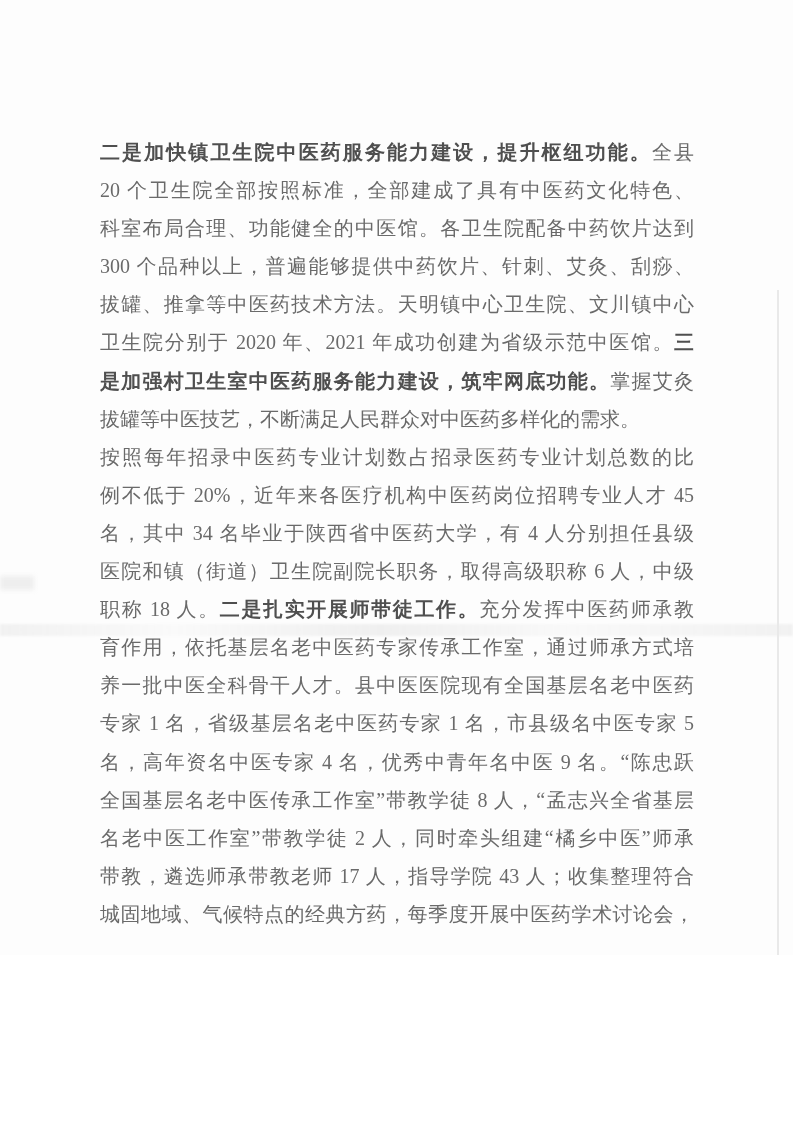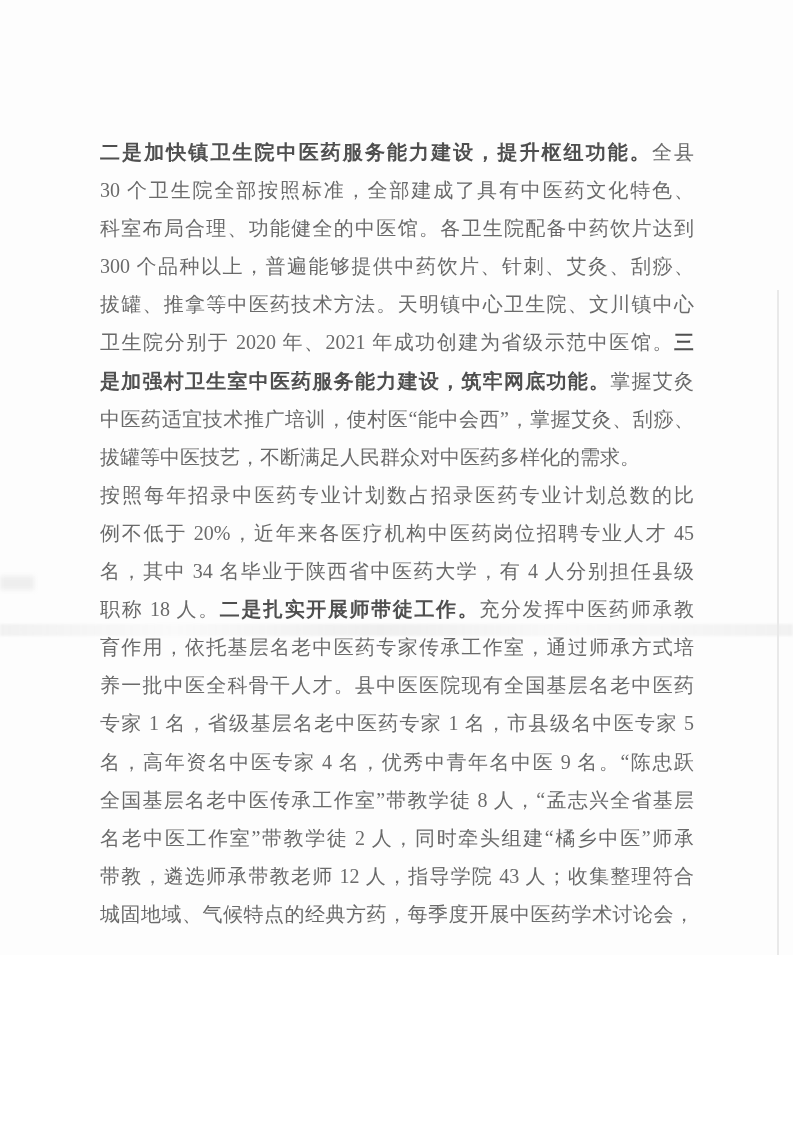--- a/index.html
+++ b/index.html
@@ -80,39 +80,39 @@
     border: 1px solid rgba(210,210,210,0.8);
     background: #fff;
   }
 </style>
 </head>
 <body>
 
 <div class="page">
   <div class="doc-body">
       <div class="line"><span class="seg seg-bold">二是加快镇卫生院中医药服务能力建设，提升枢纽功能。</span><span class="seg">全县</span></div>
-      <div class="line"><span class="seg">30 个卫生院全部按照标准，全部建成了具有中医药文化特色、</span></div>
+      <div class="line"><span class="seg">20 个卫生院全部按照标准，全部建成了具有中医药文化特色、</span></div>
       <div class="line"><span class="seg">科室布局合理、功能健全的中医馆。各卫生院配备中药饮片达到</span></div>
       <div class="line"><span class="seg">300 个品种以上，普遍能够提供中药饮片、针刺、艾灸、刮痧、</span></div>
       <div class="line"><span class="seg">拔罐、推拿等中医药技术方法。天明镇中心卫生院、文川镇中心</span></div>
       <div class="line"><span class="seg">卫生院分别于 2020 年、2021 年成功创建为省级示范中医馆。</span><span class="seg seg-bold">三</span></div>
       <div class="line"><span class="seg seg-bold">是加强村卫生室中医药服务能力建设，筑牢网底功能。</span><span class="seg">掌握艾灸</span></div>
-      <div class="line"><span class="seg">中医药适宜技术推广培训，使村医“能中会西”，掌握艾灸、刮痧、</span></div>
       <div class="line no-justify"><span class="seg">拔罐等中医技艺，不断满足人民群众对中医药多样化的需求。</span></div>
       <div class="line"><span class="seg">按照每年招录中医药专业计划数占招录医药专业计划总数的比</span></div>
       <div class="line"><span class="seg">例不低于 20%，近年来各医疗机构中医药岗位招聘专业人才 45</span></div>
       <div class="line"><span class="seg">名，其中 34 名毕业于陕西省中医药大学，有 4 人分别担任县级</span></div>
+      <div class="line"><span class="seg">医院和镇（街道）卫生院副院长职务，取得高级职称 6 人，中级</span></div>
       <div class="line"><span class="seg">职称 18 人。</span><span class="seg seg-bold">二是扎实开展师带徒工作。</span><span class="seg">充分发挥中医药师承教</span></div>
       <div class="line"><span class="seg">育作用，依托基层名老中医药专家传承工作室，通过师承方式培</span></div>
       <div class="line"><span class="seg">养一批中医全科骨干人才。县中医医院现有全国基层名老中医药</span></div>
       <div class="line"><span class="seg">专家 1 名，省级基层名老中医药专家 1 名，市县级名中医专家 5</span></div>
       <div class="line"><span class="seg">名，高年资名中医专家 4 名，优秀中青年名中医 9 名。“陈忠跃</span></div>
       <div class="line"><span class="seg">全国基层名老中医传承工作室”带教学徒 8 人，“孟志兴全省基层</span></div>
       <div class="line"><span class="seg">名老中医工作室”带教学徒 2 人，同时牵头组建“橘乡中医”师承</span></div>
-      <div class="line"><span class="seg">带教，遴选师承带教老师 12 人，指导学院 43 人；收集整理符合</span></div>
+      <div class="line"><span class="seg">带教，遴选师承带教老师 17 人，指导学院 43 人；收集整理符合</span></div>
       <div class="line"><span class="seg">城固地域、气候特点的经典方药，每季度开展中医药学术讨论会，</span></div>
     </div>
 
   <div class="scan-band"></div>
   <div class="scan-smudge-left"></div>
   <div class="scan-edge-line"></div>
   <div class="scan-dot"></div>
 
   <div class="page-number">- 3 -</div>
 </div>

